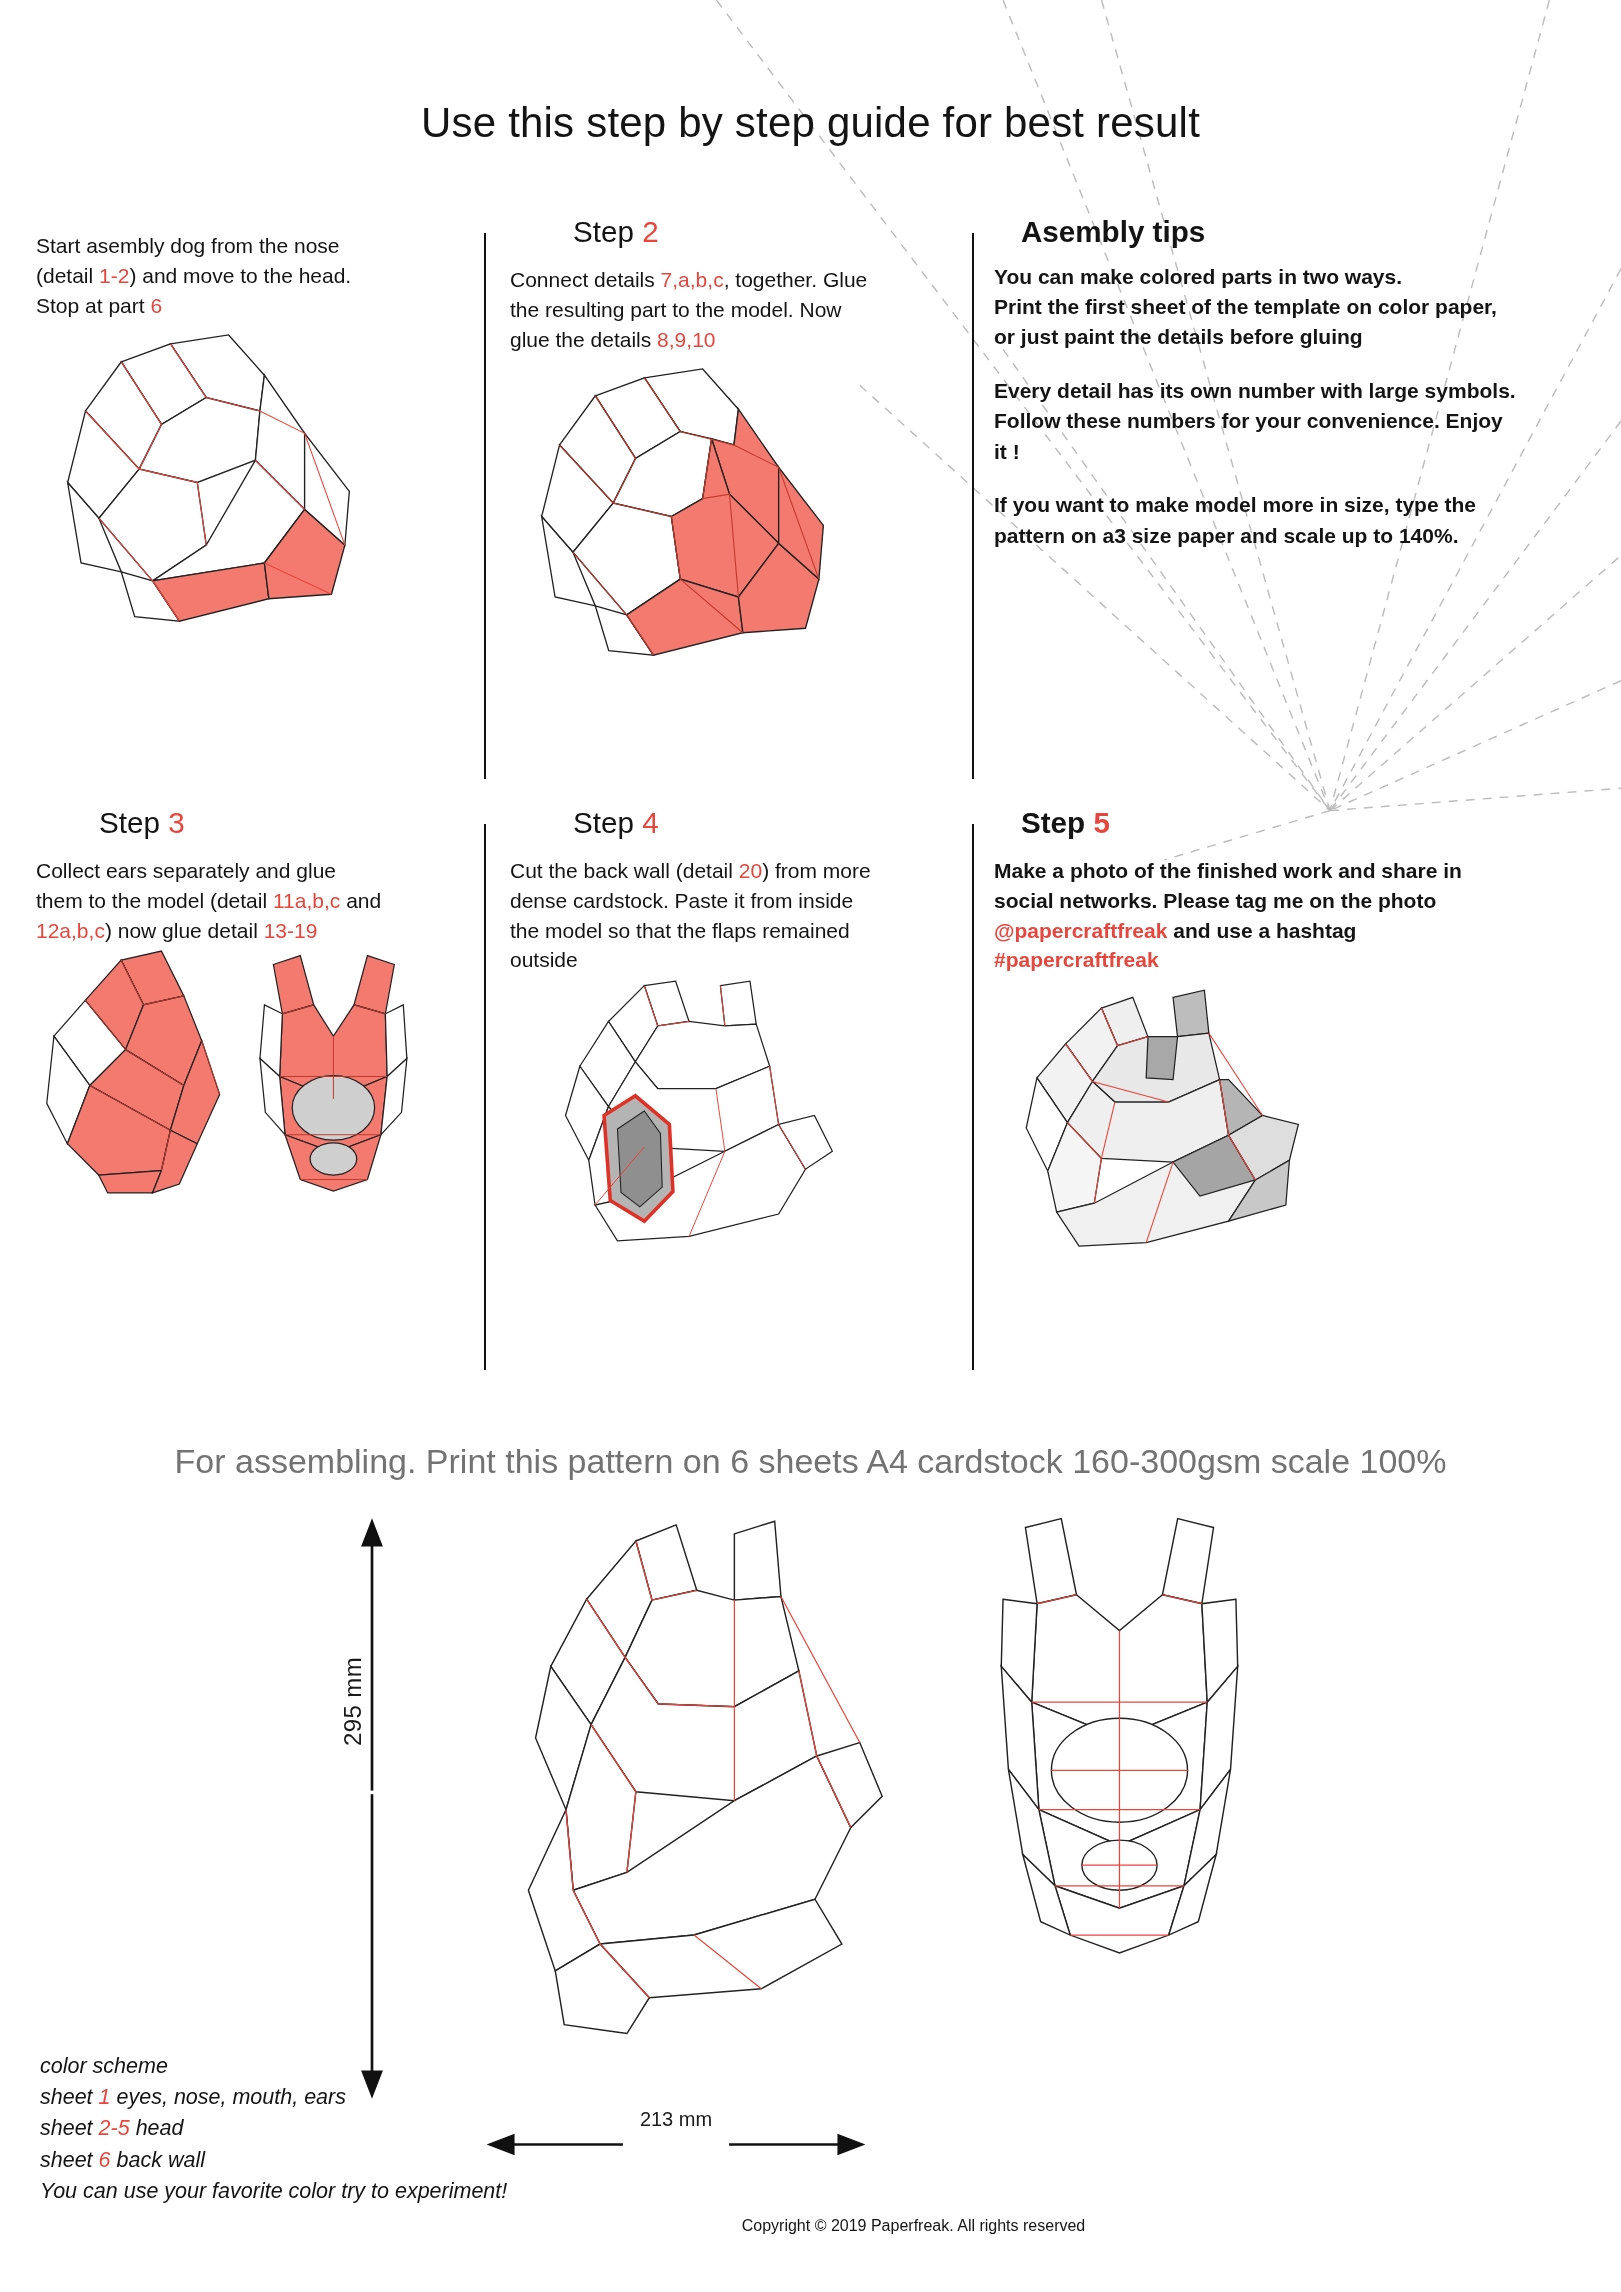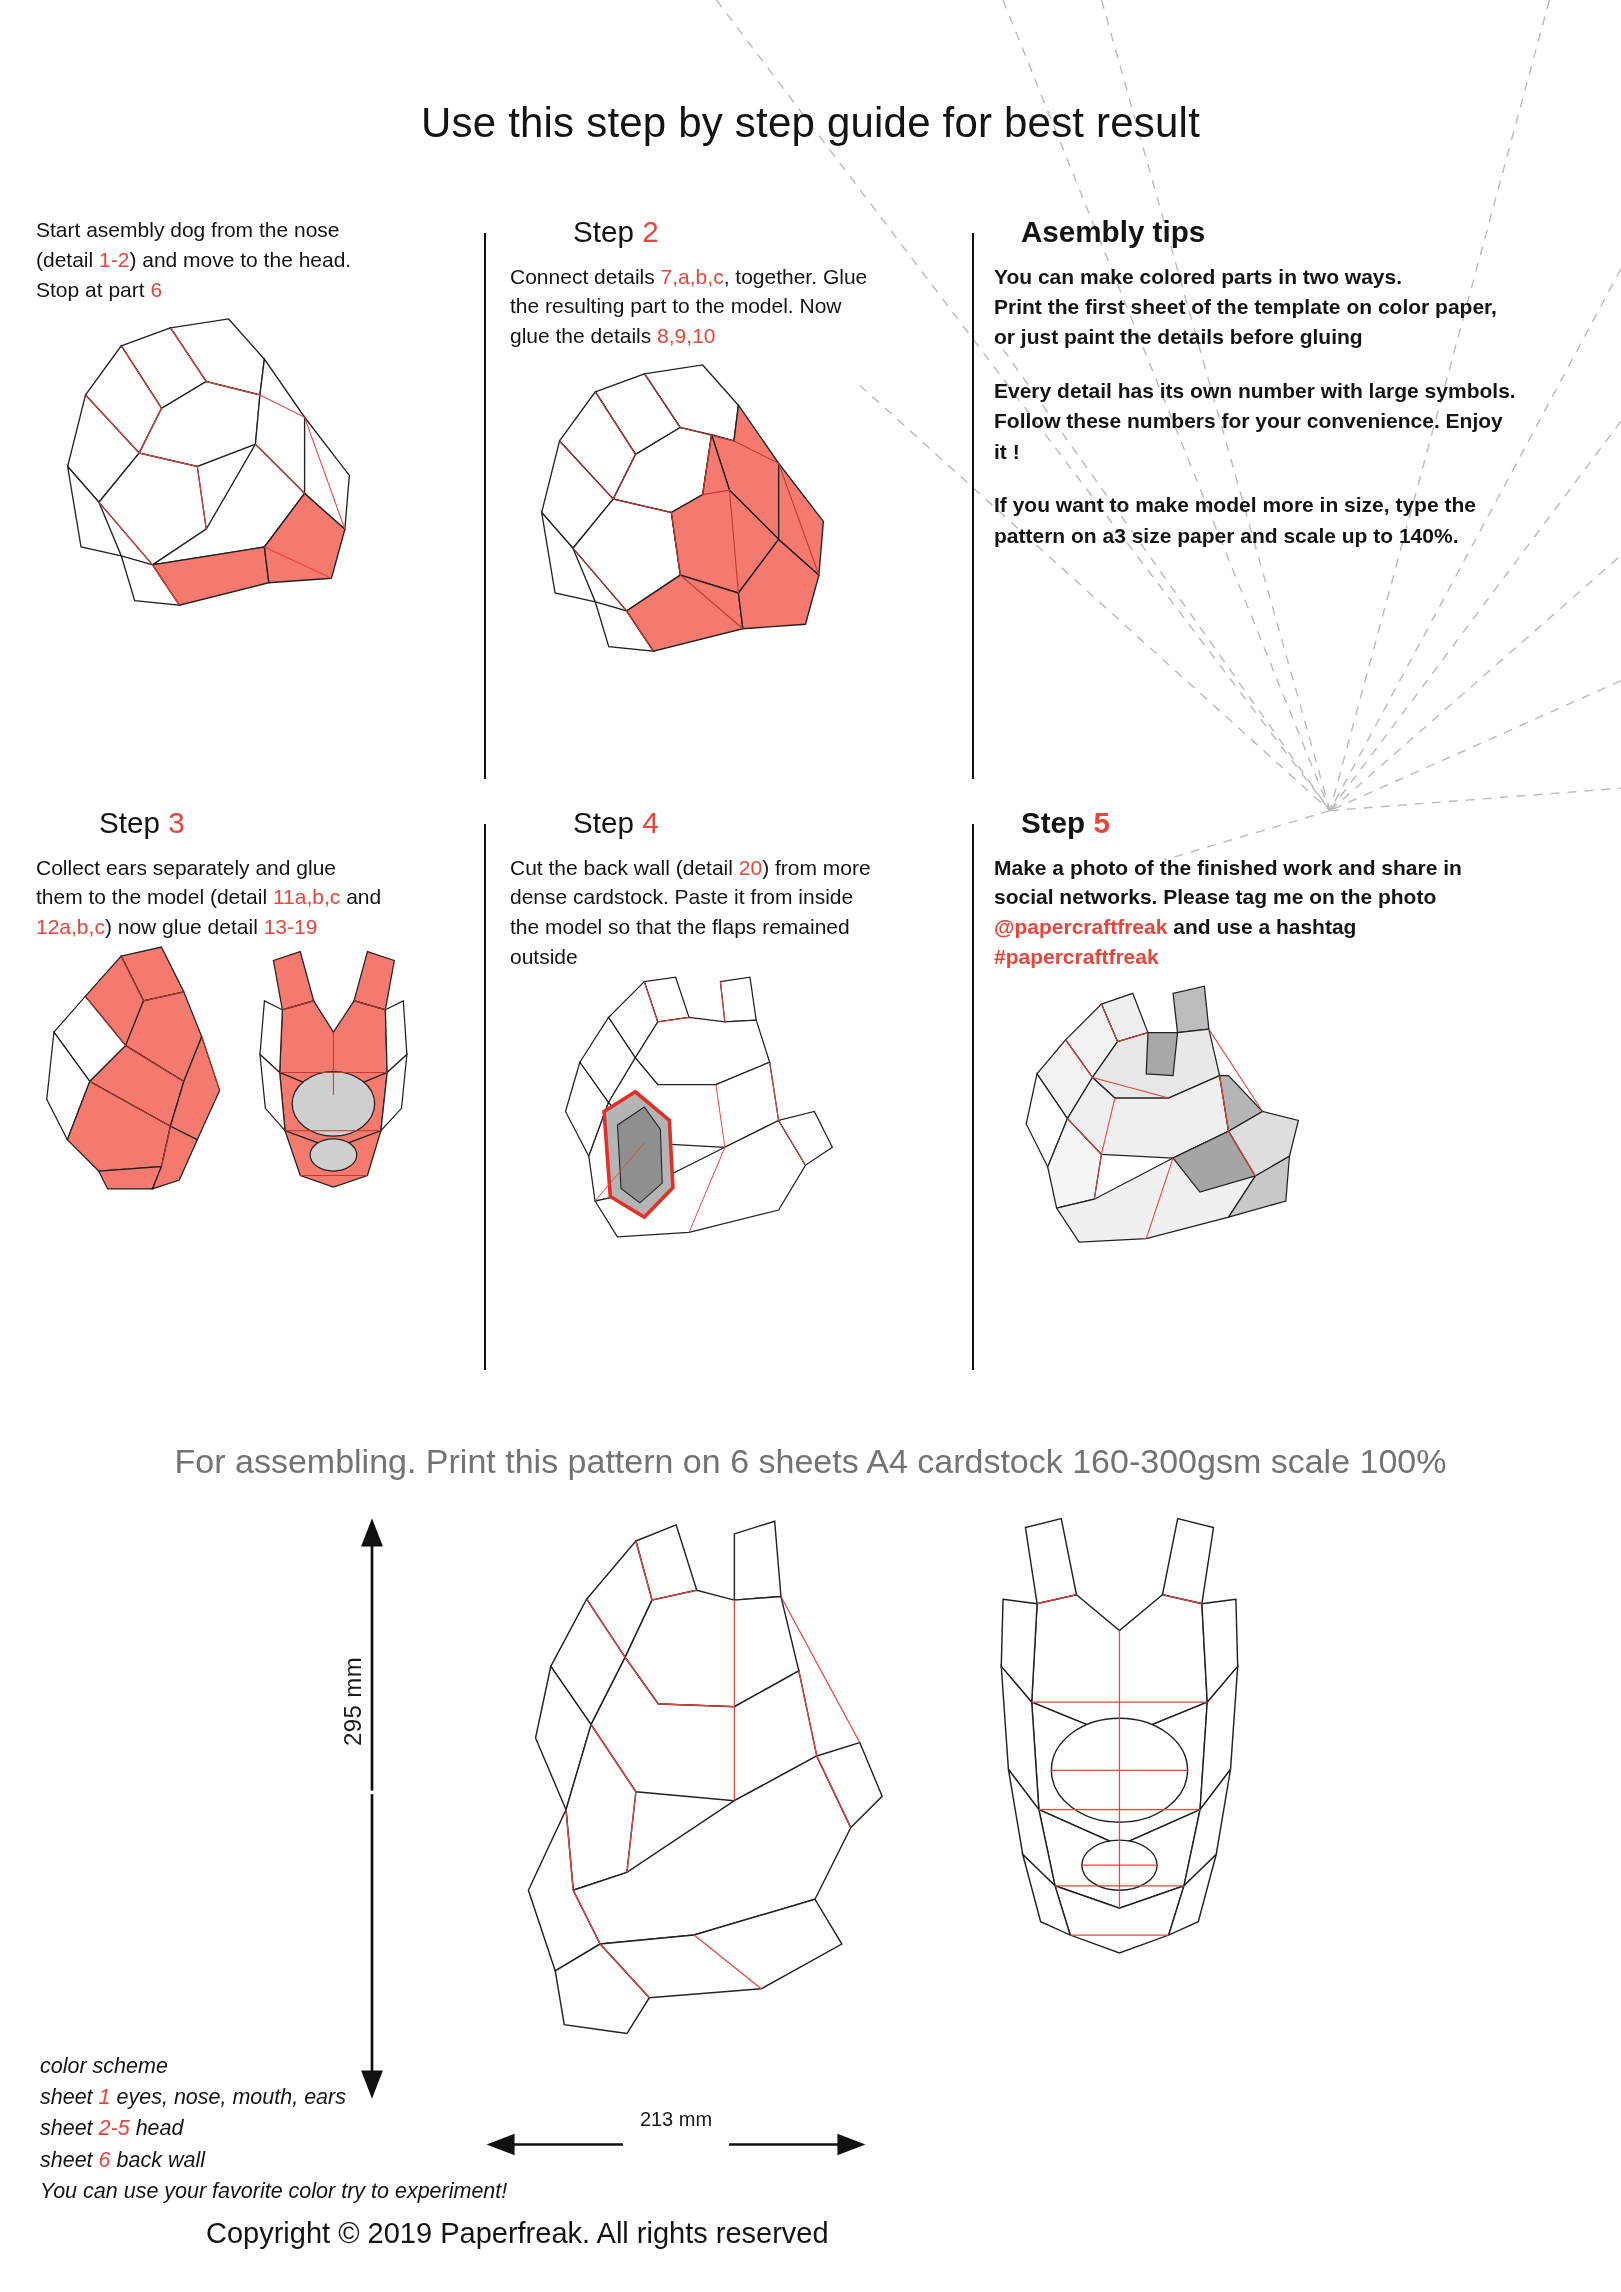--- a/index.html
+++ b/index.html
@@ -16,21 +16,21 @@
   .col.c2{left:510px;width:466px;}
   .col.c3{left:994px;width:591px;font-weight:bold;}
   .divider{position:absolute;top:18px;width:1.8px;background:#111;height:546px;}
   .div1{left:484px;}
   .div2{left:972px;}
   .step-head{font-size:29.6px;color:#141414;margin:0 0 12.5px 0;}
   .c1 .step-head{padding-left:63px;}
   .c2 .step-head{padding-left:63px;}
   .c3 .step-head{padding-left:27px;}
   .red{color:#e8453c;}
-  .step-body{font-size:21px;line-height:1.42;color:#141414;}
+  .step-body{font-size:21px;line-height:1.42;color:#141414;margin-top:16px;}
   .tips-body{font-size:21px;line-height:1.45;color:#141414;}
   .tips-body p{margin:0 0 23px 0;}
   .art{position:relative;margin-top:5.4px;}
   svg{display:block;overflow:visible;}
   .big-note{
     position:absolute;top:1442px;left:0;width:100%;text-align:center;
     font-size:34px;color:#737373;
   }
   .pattern{position:absolute;top:1514px;left:0;width:100%;height:663px;}
   .dim-v{position:absolute;left:345px;top:1522px;width:54px;height:573px;}
@@ -38,22 +38,22 @@
     position:absolute;left:339px;top:1746px;font-size:24px;
     transform:rotate(-90deg);transform-origin:left top;white-space:nowrap;letter-spacing:0.4px;
   }
   .dim-h1{position:absolute;left:488px;top:2087px;width:376px;}
   .dim-h2{position:absolute;left:954px;top:2087px;width:367px;}
   .dim-h-label{text-align:center;font-size:20px;margin-bottom:1.8px;margin-top:21px;}
   .color-scheme{
     position:absolute;left:40px;top:2051px;font-size:21.5px;line-height:1.45;color:#141414;font-style:italic;
   }
   .copyright{
-    position:absolute;left:0;top:2217px;width:100%;text-align:left;
-    font-size:29px;color:#141414;
+    position:absolute;left:0;top:2217px;width:100%;text-align:center;
+    font-size:16px;color:#141414;
   }
   .copyright .inner{display:inline-block;margin-left:206px;}
   .decor{position:absolute;top:0;left:0;width:1621px;height:860px;pointer-events:none;}
 </style>
 </head>
 <body>
 
 <div class="page">
 
   <svg class="decor" viewBox="0 0 1810 960">

